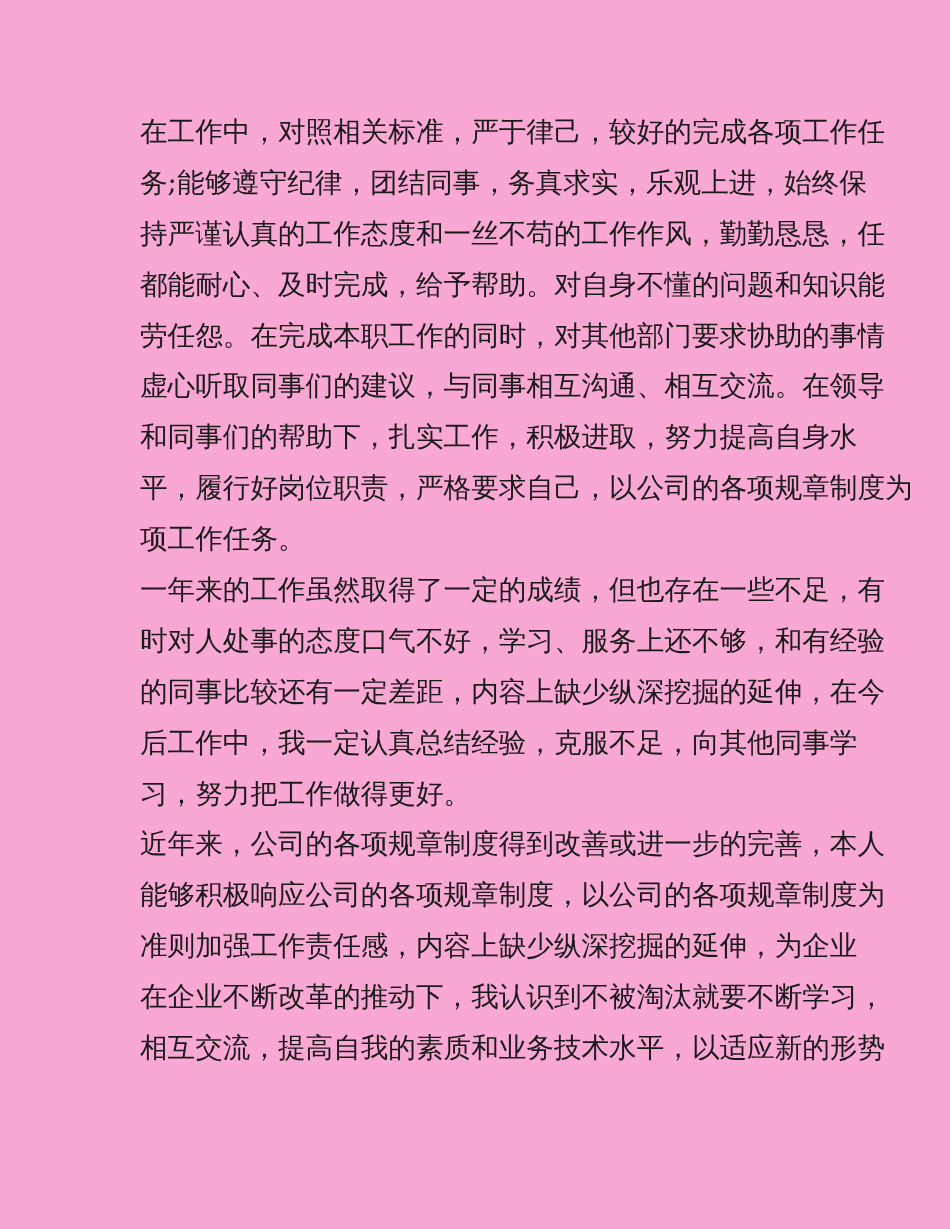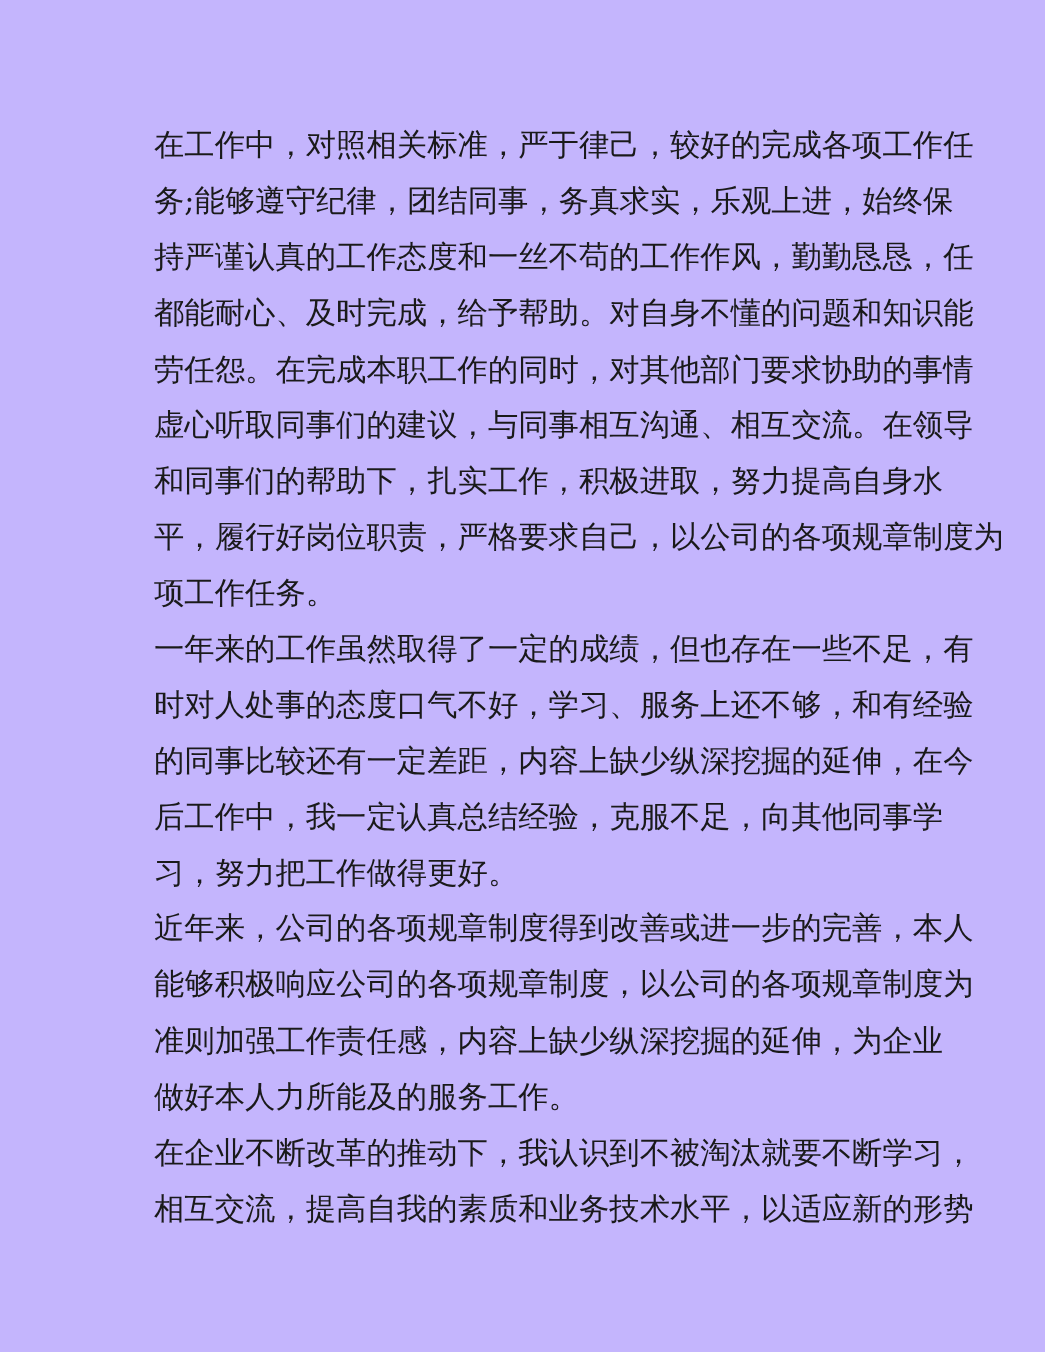--- a/index.html
+++ b/index.html
@@ -12,21 +12,21 @@
       height: 1229px;
       overflow: hidden;
       position: relative;
     }
     .page {
       position: absolute;
       left: 0;
       top: 0;
       width: 950px;
       height: 1229px;
-      background: #c4b5fd;
+      background: #f9a8d4;
     }
     .content {
       position: absolute;
       left: 140px;
       top: 107px;
       width: 680px;
     }
     .line {
       display: block;
       height: 50.9px;
@@ -61,21 +61,20 @@
       <span class="line">时对人处事的态度口气不好，学习、服务上还不够，和有经验</span>
       <span class="line">的同事比较还有一定差距，内容上缺少纵深挖掘的延伸，在今</span>
       <span class="line">后工作中，我一定认真总结经验，克服不足，向其他同事学</span>
       <span class="line">习，努力把工作做得更好。</span>
     </div>
 
     <div>
       <span class="line">近年来，公司的各项规章制度得到改善或进一步的完善，本人</span>
       <span class="line">能够积极响应公司的各项规章制度，以公司的各项规章制度为</span>
       <span class="line">准则加强工作责任感，内容上缺少纵深挖掘的延伸，为企业</span>
-      <span class="line">做好本人力所能及的服务工作。</span>
     </div>
 
     <div>
       <span class="line">在企业不断改革的推动下，我认识到不被淘汰就要不断学习，</span>
       <span class="line">相互交流，提高自我的素质和业务技术水平，以适应新的形势</span>
     </div>
 
   </div>
 </div>
 

